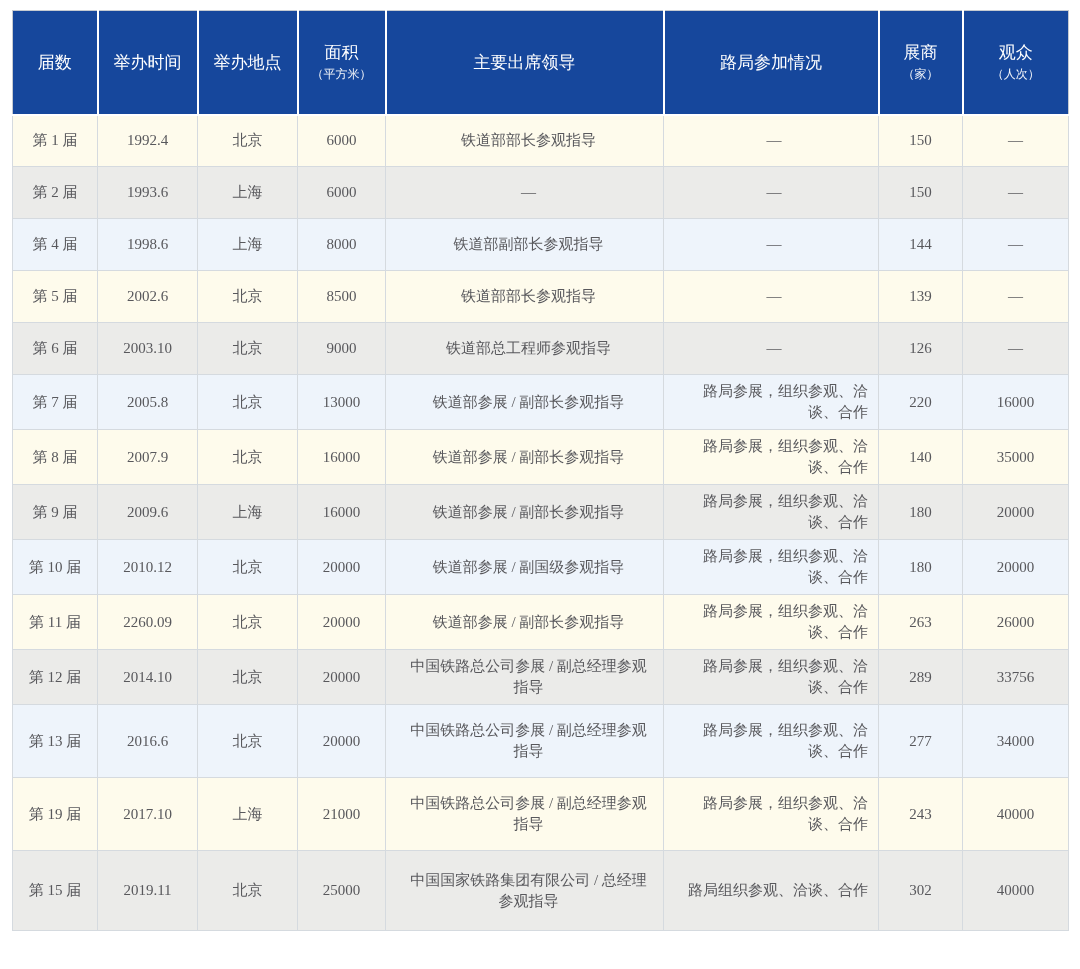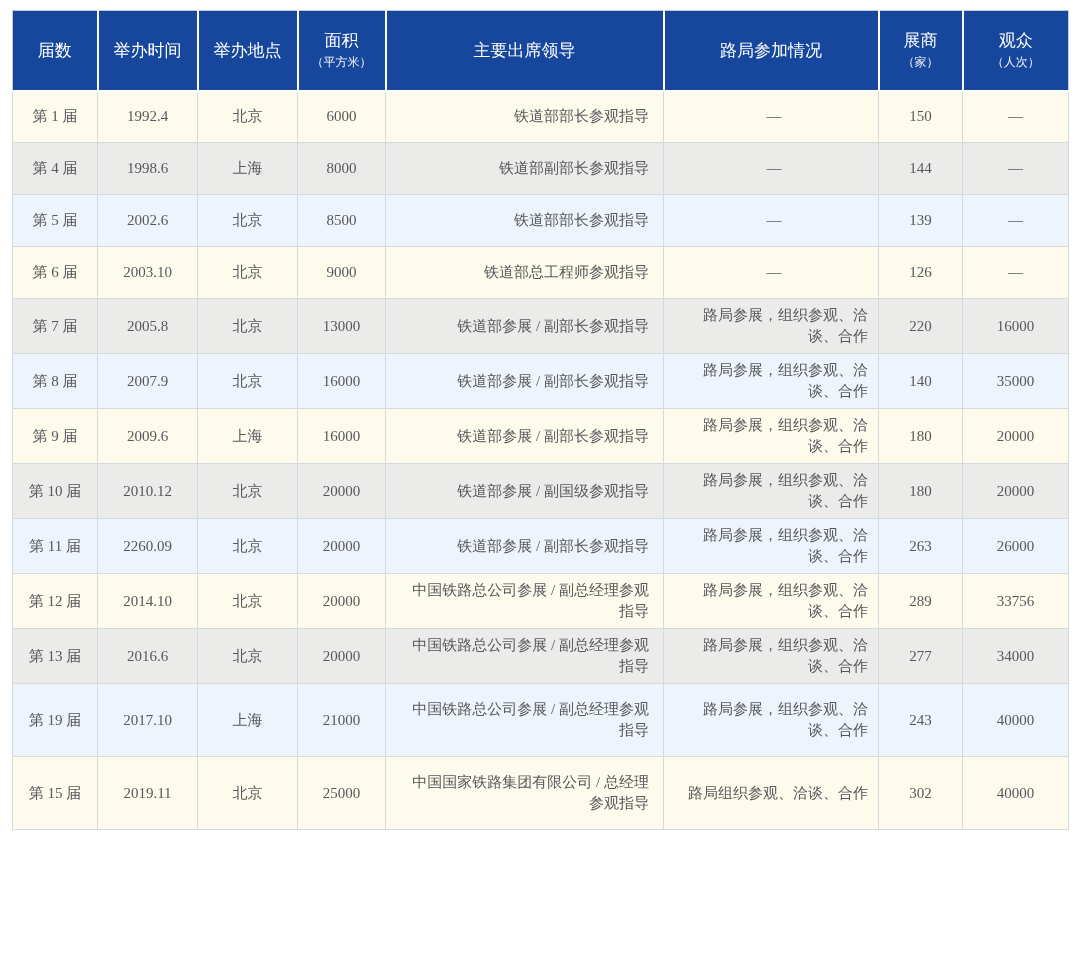--- a/index.html
+++ b/index.html
@@ -15,21 +15,21 @@
   table.exh{
     table-layout:fixed;
     width:1056px;
     margin:10px 0 0 12px;
     border-collapse:collapse;
     border:1px solid var(--outer-border);
   }
   thead th{
     background:var(--header-bg);
     color:var(--header-text);
-    height:80px;
+    height:104px;
     font-size:17px;
     font-weight:500;
     text-align:center;
     vertical-align:middle;
     border-left:2px solid #fff;
     border-bottom:2px solid #fff;
     padding:16px 4px;
   }
   thead th:first-child{border-left:1px solid var(--outer-border);}
   .h-sub{font-size:12px;font-weight:400;margin-top:2px;opacity:.95;}
@@ -47,21 +47,21 @@
   }
   tbody tr{height:52px;}
   tbody tr:nth-child(12),tbody tr:nth-child(13){height:73px;}
   tbody tr:nth-child(14){height:80px;}
   tbody tr:nth-child(15){height:76px;}
 
   tbody tr:nth-child(3n+1){background:var(--row-cream);padding-left:36px;}
   tbody tr:nth-child(3n+2){background:var(--row-gray);}
   tbody tr:nth-child(3n){background:var(--row-blue);}
 
-  tbody td.c5{text-align:right;padding-left:22px;padding-right:14px;}
+  tbody td.c5{text-align:center;padding-left:22px;padding-right:14px;}
   tbody td.c6{text-align:right;padding-left:16px;padding-right:10px;}
   tbody td.c6.dash{text-align:center;}
 </style>
 </head>
 <body>
 
 <table class="exh">
   <colgroup>
     <col style="width:85px">
       <col style="width:100px">
@@ -113,20 +113,30 @@
         <td class="c1">第 1 届</td>
         <td class="c2">1992.4</td>
         <td class="c3">北京</td>
         <td class="c4">6000</td>
         <td class="c5">铁道部部长参观指导</td>
         <td class="c6 dash">—</td>
         <td class="c7">150</td>
         <td class="c8 dash">—</td>
       </tr>
       <tr>
+        <td class="c1">第 2 届</td>
+        <td class="c2">1993.6</td>
+        <td class="c3">上海</td>
+        <td class="c4">6000</td>
+        <td class="c5 dash">—</td>
+        <td class="c6 dash">—</td>
+        <td class="c7">150</td>
+        <td class="c8 dash">—</td>
+      </tr>
+      <tr>
         <td class="c1">第 4 届</td>
         <td class="c2">1998.6</td>
         <td class="c3">上海</td>
         <td class="c4">8000</td>
         <td class="c5">铁道部副部长参观指导</td>
         <td class="c6 dash">—</td>
         <td class="c7">144</td>
         <td class="c8 dash">—</td>
       </tr>
       <tr>

